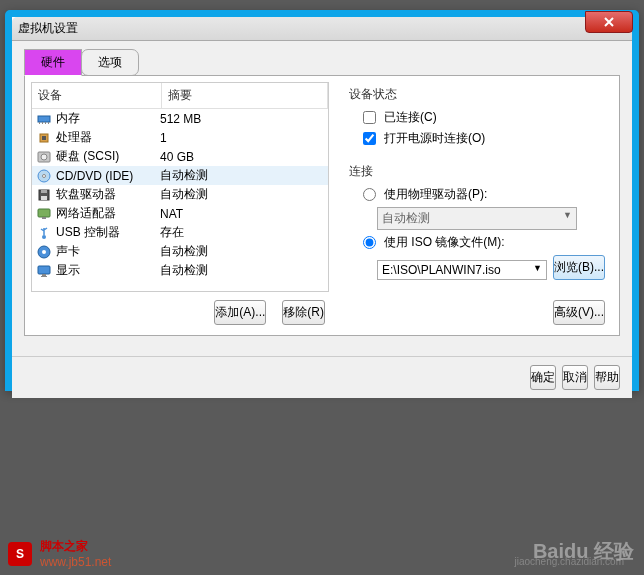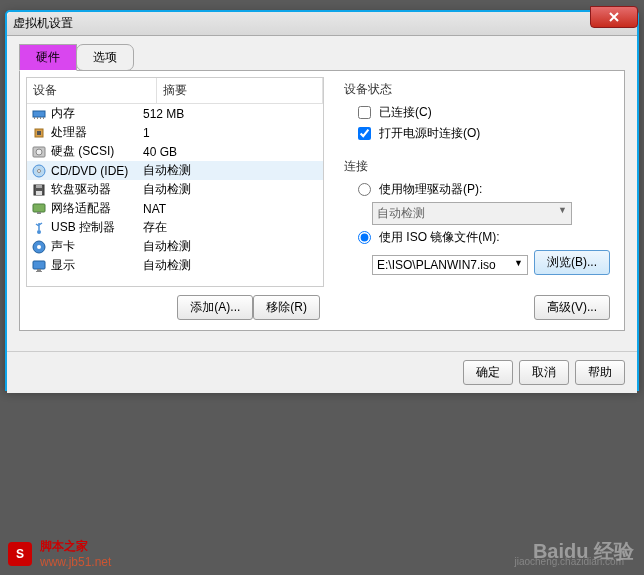--- a/index.html
+++ b/index.html
@@ -1,39 +1,39 @@
 <!DOCTYPE html>
 <html><head>
 <meta charset="utf-8">
 <style>
 * { margin: 0; padding: 0; box-sizing: border-box; font-family: "Microsoft YaHei", Tahoma, sans-serif; font-size: 12px; }
 body { background: #5a5a5a; width: 644px; height: 575px; overflow: hidden; position: relative; }
-.window { position: absolute; top: 10px; left: 5px; width: 634px; height: 381px; background: #fff; border: 2px solid #0ea5e9; border-radius: 5px 5px 0 0; box-shadow: 0 2px 10px rgba(0,0,0,0.3); }
+.window { position: absolute; top: 10px; left: 5px; width: 634px; height: 381px; background: #fff; border: 7px solid #0ea5e9; border-radius: 5px 5px 0 0; box-shadow: 0 2px 10px rgba(0,0,0,0.3); }
 .titlebar { height: 24px; background: linear-gradient(#e8e8e8, #d8d8d8); border-radius: 5px 5px 0 0; display: flex; align-items: center; padding: 0 6px; border-bottom: 1px solid #aaa; position: relative; }
 .close-btn { position: absolute; right: -1px; top: -6px; width: 48px; height: 22px; background: linear-gradient(#e56c6c, #c72b1d); color: #fff; border: 1px solid #8b1a1a; border-radius: 0 4px 4px 4px; display: flex; align-items: center; justify-content: center; font-size: 14px; font-weight: bold; cursor: pointer; }
 .dialog-body { background: #f0f0f0; height: calc(100% - 24px); display: flex; flex-direction: column; }
 .tabs { display: flex; padding: 8px 12px 0 12px; }
 .tab { padding: 4px 16px; border: 1px solid #aaa; background: #d946ef; cursor: pointer; position: relative; }
 .tab.active { border-bottom: 1px solid #fff; z-index: 2; }
 .tab:not(.active) { background: #f0f0f0; }
 .tab + .tab { margin-left: -1px; border-radius: 7px; }
 .tab-content { flex: 1; margin: -1px 12px 20px 12px; border: 1px solid #aaa; background: #fff; display: flex; position: relative; }
 .left-pane { width: 310px; display: flex; flex-direction: column; padding: 6px; }
 .device-list { flex: 1; border: 1px solid #ccc; background: #fff; overflow: auto; }
 .list-header { display: flex; background: #fff; border-bottom: 1px solid #e0e0e0; font-weight: normal; }
 .list-header > div { padding: 4px 6px; border-right: 1px solid #e0e0e0; color: #333; }
 .col-dev { width: 130px; }
 .col-sum { flex: 1; }
-.list-row { display: flex; align-items: center; padding: 1px 4px; cursor: pointer; }
+.list-row { display: flex; align-items: center; padding: 1px 4px; cursor: pointer; gap: 12px; }
 .list-row.selected { background: #e6f2fb; }
 .list-row .icon { width: 16px; height: 16px; margin-right: 4px; display: inline-flex; align-items: center; justify-content: center; }
 .list-row .dev { width: 110px; display: flex; align-items: center; }
 .list-row .sum { flex: 1; padding-left: 2px; }
-.left-buttons { display: flex; justify-content: flex-end; gap: 0; padding: 8px 4px 4px 4px; }
-.btn { padding: 3px 12px; background: linear-gradient(#fefefe, #e8e8e8); border: 1px solid #999; border-radius: 3px; cursor: pointer; font-size: 12px; }
+.left-buttons { display: flex; justify-content: flex-end; gap: 16px; padding: 8px 4px 4px 4px; }
+.btn { padding: 3px 0; background: linear-gradient(#fefefe, #e8e8e8); border: 1px solid #999; border-radius: 3px; cursor: pointer; font-size: 12px; }
 .btn.highlight { background: linear-gradient(#eef6fd, #cfe8fa); border-color: #5a9bd4; }
 .right-pane { flex: 1; padding: 10px 14px; }
 .group { margin-bottom: 16px; }
 .group-title { color: #333; margin-bottom: 6px; }
 .field-row { display: flex; align-items: center; margin: 4px 0 4px 14px; gap: 6px; }
 .field-row input[type=checkbox], .field-row input[type=radio] { margin-right: 2px; }
 .dropdown { width: 200px; padding: 2px 4px; border: 1px solid #aaa; background: #f0f0f0; color: #666; margin: 4px 0 4px 28px; }
 .iso-row { display: flex; align-items: flex-end; gap: 6px; margin: 4px 0 4px 28px; }
 .iso-path { flex: 1; padding: 2px 4px; border: 1px solid #aaa; background: #fff; font-family: Consolas, monospace; }
 .adv-row { display: flex; justify-content: flex-end; margin-top: 20px; }

